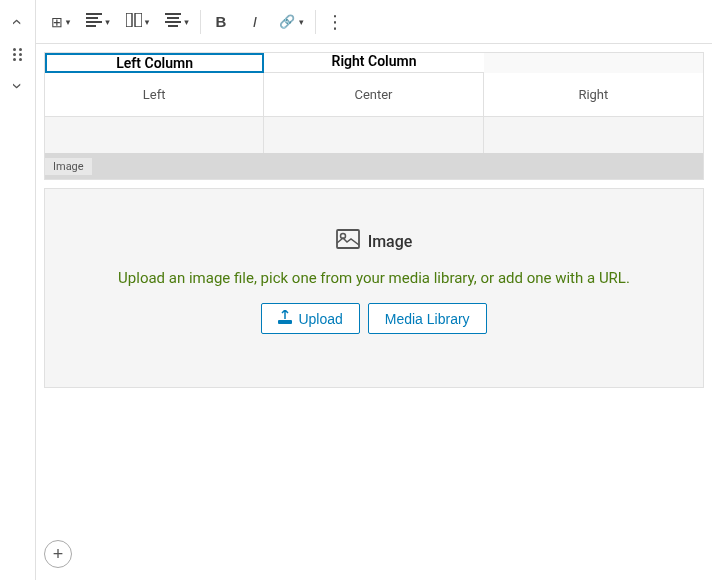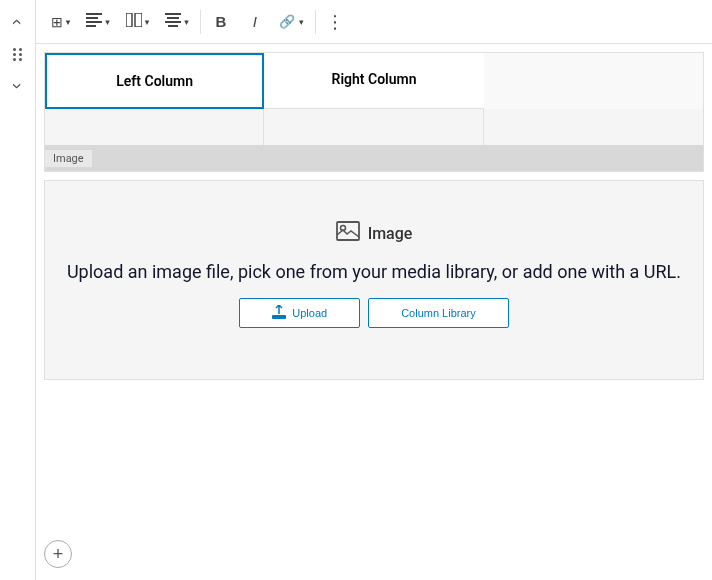--- a/index.html
+++ b/index.html
@@ -106,21 +106,21 @@
       border: 1px solid #e0e0e0;
       margin: 8px;
     }
 
     .table-columns {
       display: grid;
       grid-template-columns: 1fr 1fr 1fr;
     }
 
     .col-header {
-      padding: 18px 12px;
+      padding: 0 12px;
       font-weight: 600;
       font-size: 14px;
       border-bottom: 1px solid #e0e0e0;
       border-right: 1px solid #e0e0e0;
       text-align: center;
       background: #fff;
     }
     .col-header:last-child { border-right: none; }
     .col-header.selected {
       border: 2px solid #007cba;
@@ -169,45 +169,45 @@
     .image-block-title {
       display: flex;
       align-items: center;
       gap: 8px;
       font-size: 16px;
       font-weight: 500;
       color: #333;
     }
 
     .image-block-desc {
-      font-size: 18px;
-      color: #0f172a;
+      font-size: 15px;
+      color: #4d7c0f;
       text-align: center;
     }
 
     .image-block-buttons {
       display: flex;
       flex-direction: column;
       align-items: center;
       gap: 8px;
     }
 
     .image-btn-row {
       display: flex;
       gap: 8px;
     }
 
     .img-btn {
-      padding: 6px 32px;
+      padding: 6px 16px;
       border: 1px solid #007cba;
       background: #fff;
       color: #007cba;
       border-radius: 2px;
       cursor: pointer;
-      font-size: 11px;
+      font-size: 14px;
       display: flex;
       align-items: center;
       gap: 6px;
     }
 
     
     .add-btn-row {
       position: absolute;
       bottom: 12px;
       left: 8px;
@@ -313,20 +313,31 @@
     </button>
   </div>
 
   <div class="table-area">
     <div class="table-columns">
       <div class="col-header selected">
         <span>Left Column</span>
       </div>
       <div class="col-header">
         <span>Right Column</span>
+      </div>
+    </div>
+    <div class="table-columns">
+      <div class="col-cell">
+        <span>Left</span>
+      </div>
+      <div class="col-cell">
+        <span>Center</span>
+      </div>
+      <div class="col-cell">
+        <span>Right</span>
       </div>
     </div>
     <div class="table-columns">
       <div class="col-empty"></div>
       <div class="col-empty"></div>
       <div class="col-empty"></div>
     </div>
     <div style="background:#d8d8d8; height:26px; display:flex; align-items:center;">
       <span class="image-label-row">Image</span>
     </div>
@@ -349,21 +360,21 @@
         <button class="img-btn">
           <span>
             <svg width="14" height="14" viewBox="0 0 14 14" fill="none">
               <rect x="0" y="10" width="14" height="4" rx="1" fill="#007cba"></rect>
               <path d="M7 0 L7 9 M4 3 L7 0 L10 3" stroke="#007cba" stroke-width="1.5" fill="none"></path>
             </svg>
           </span>
           <span>Upload</span>
         </button>
         <button class="img-btn">
-          <span>Column Library</span>
+          <span>Media Library</span>
         </button>
       </div>
     </div>
   </div>
 
   <div class="add-btn-row">
     <button class="add-btn" title="Add block">
       <span>+</span>
     </button>
   </div>

